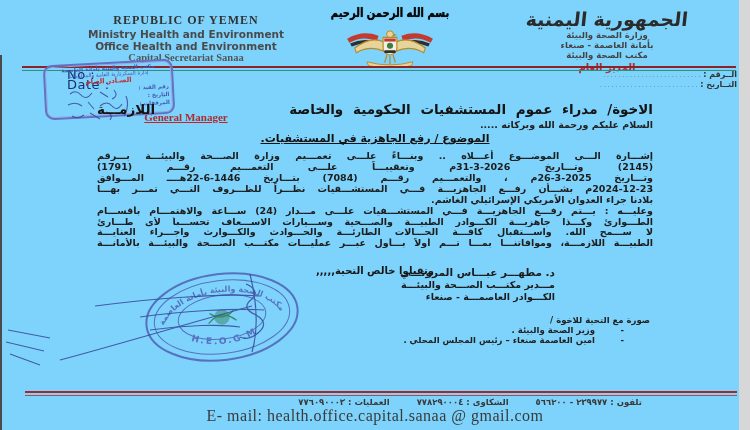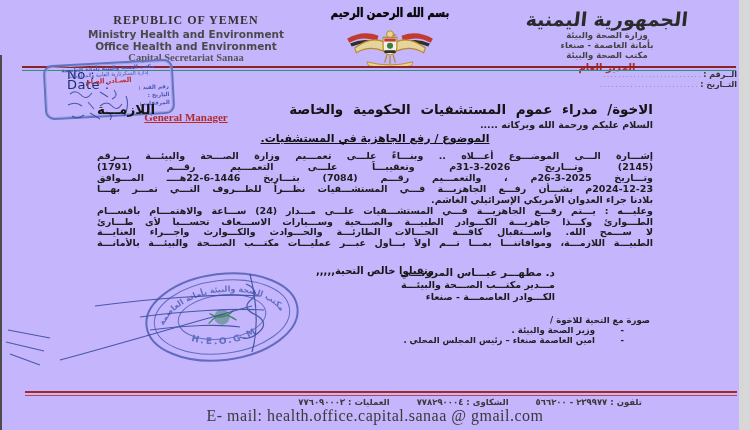--- a/index.html
+++ b/index.html
@@ -1,17 +1,17 @@
 <!DOCTYPE html>
 <html lang="ar"><head>
 <meta charset="utf-8">
 <style>
   html,body { margin:0; padding:0; background:#888; }
   .page {
-    position:relative; width:750px; height:430px; background:#c4b5fd;
+    position:relative; width:750px; height:430px; background:#7dd3fc;
     overflow:hidden; font-family:"DejaVu Sans", sans-serif; color:#1c1c1c;
     margin:0 auto;
   }
   
   .scan-right { position:absolute; right:0; top:0; width:11px; height:430px; background:#d7d7d7; }
   .scan-left  { position:absolute; left:0; top:55px; width:2px; height:375px; background:#4b4b4b; }
 
   
   .hdr-en { position:absolute; left:58px; top:13px; width:256px; text-align:center; color:#3c3c3c; }
   .hdr-en .l1 { font-family:"Liberation Serif", serif; font-weight:bold; font-size:12px; letter-spacing:1px; color:#333; }

